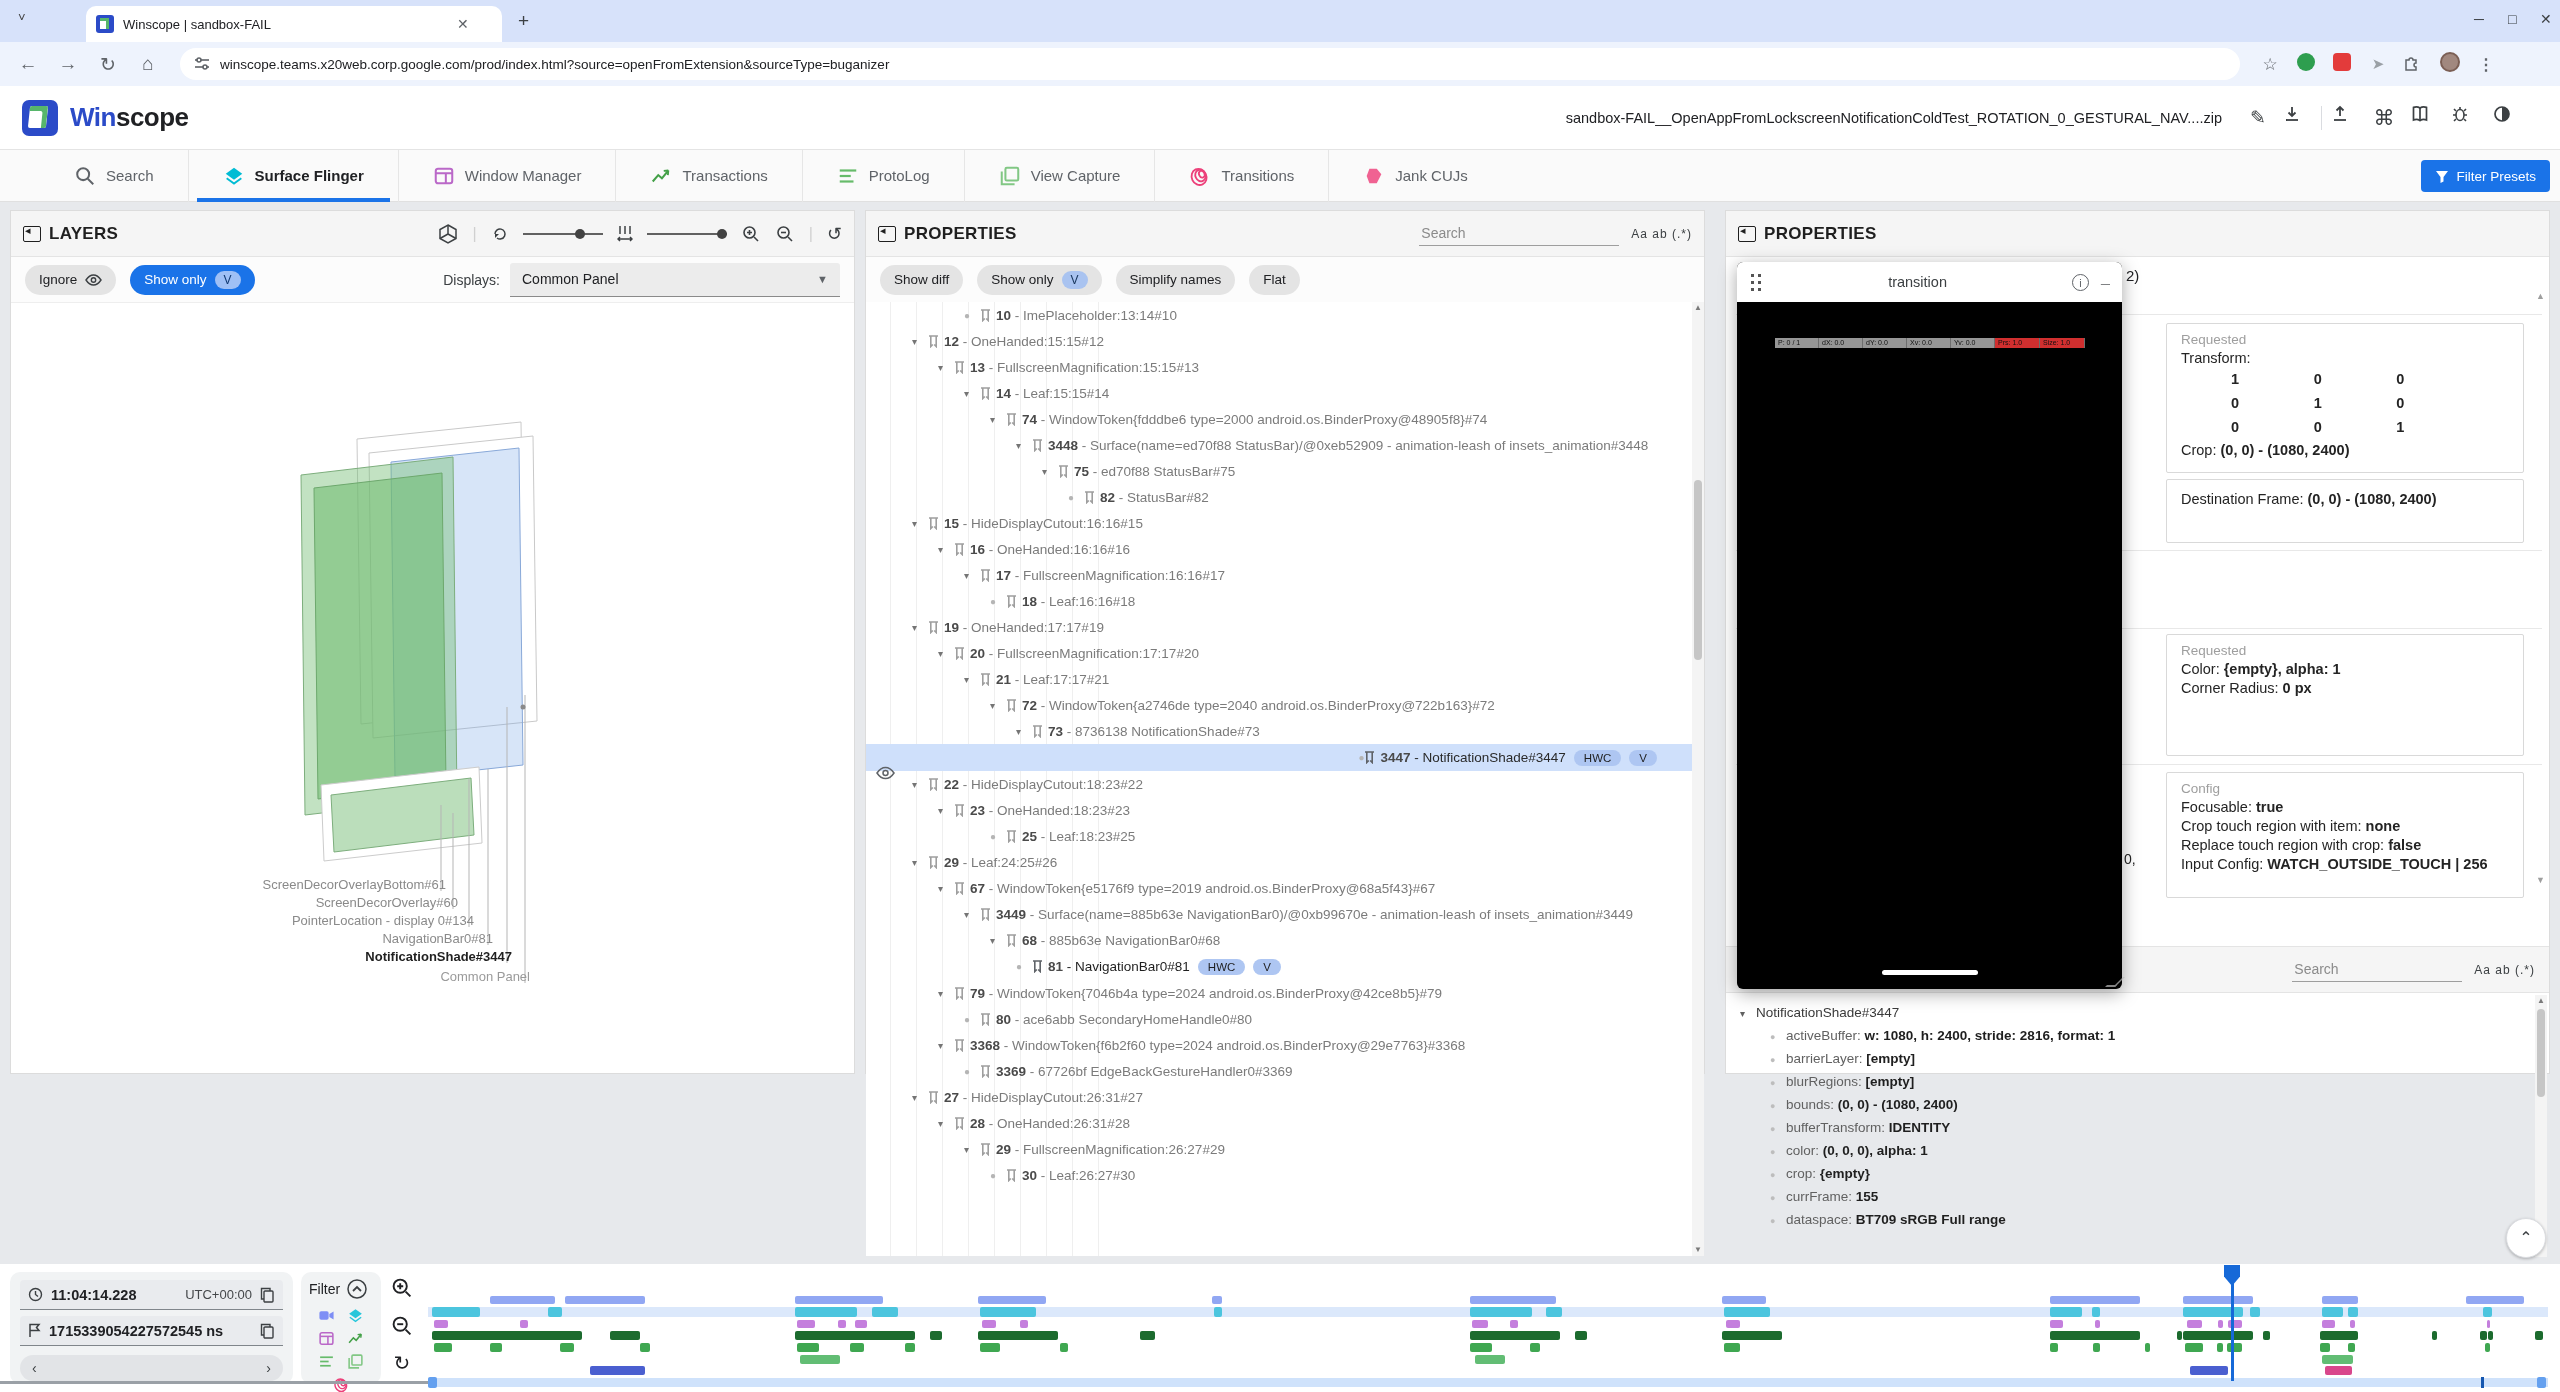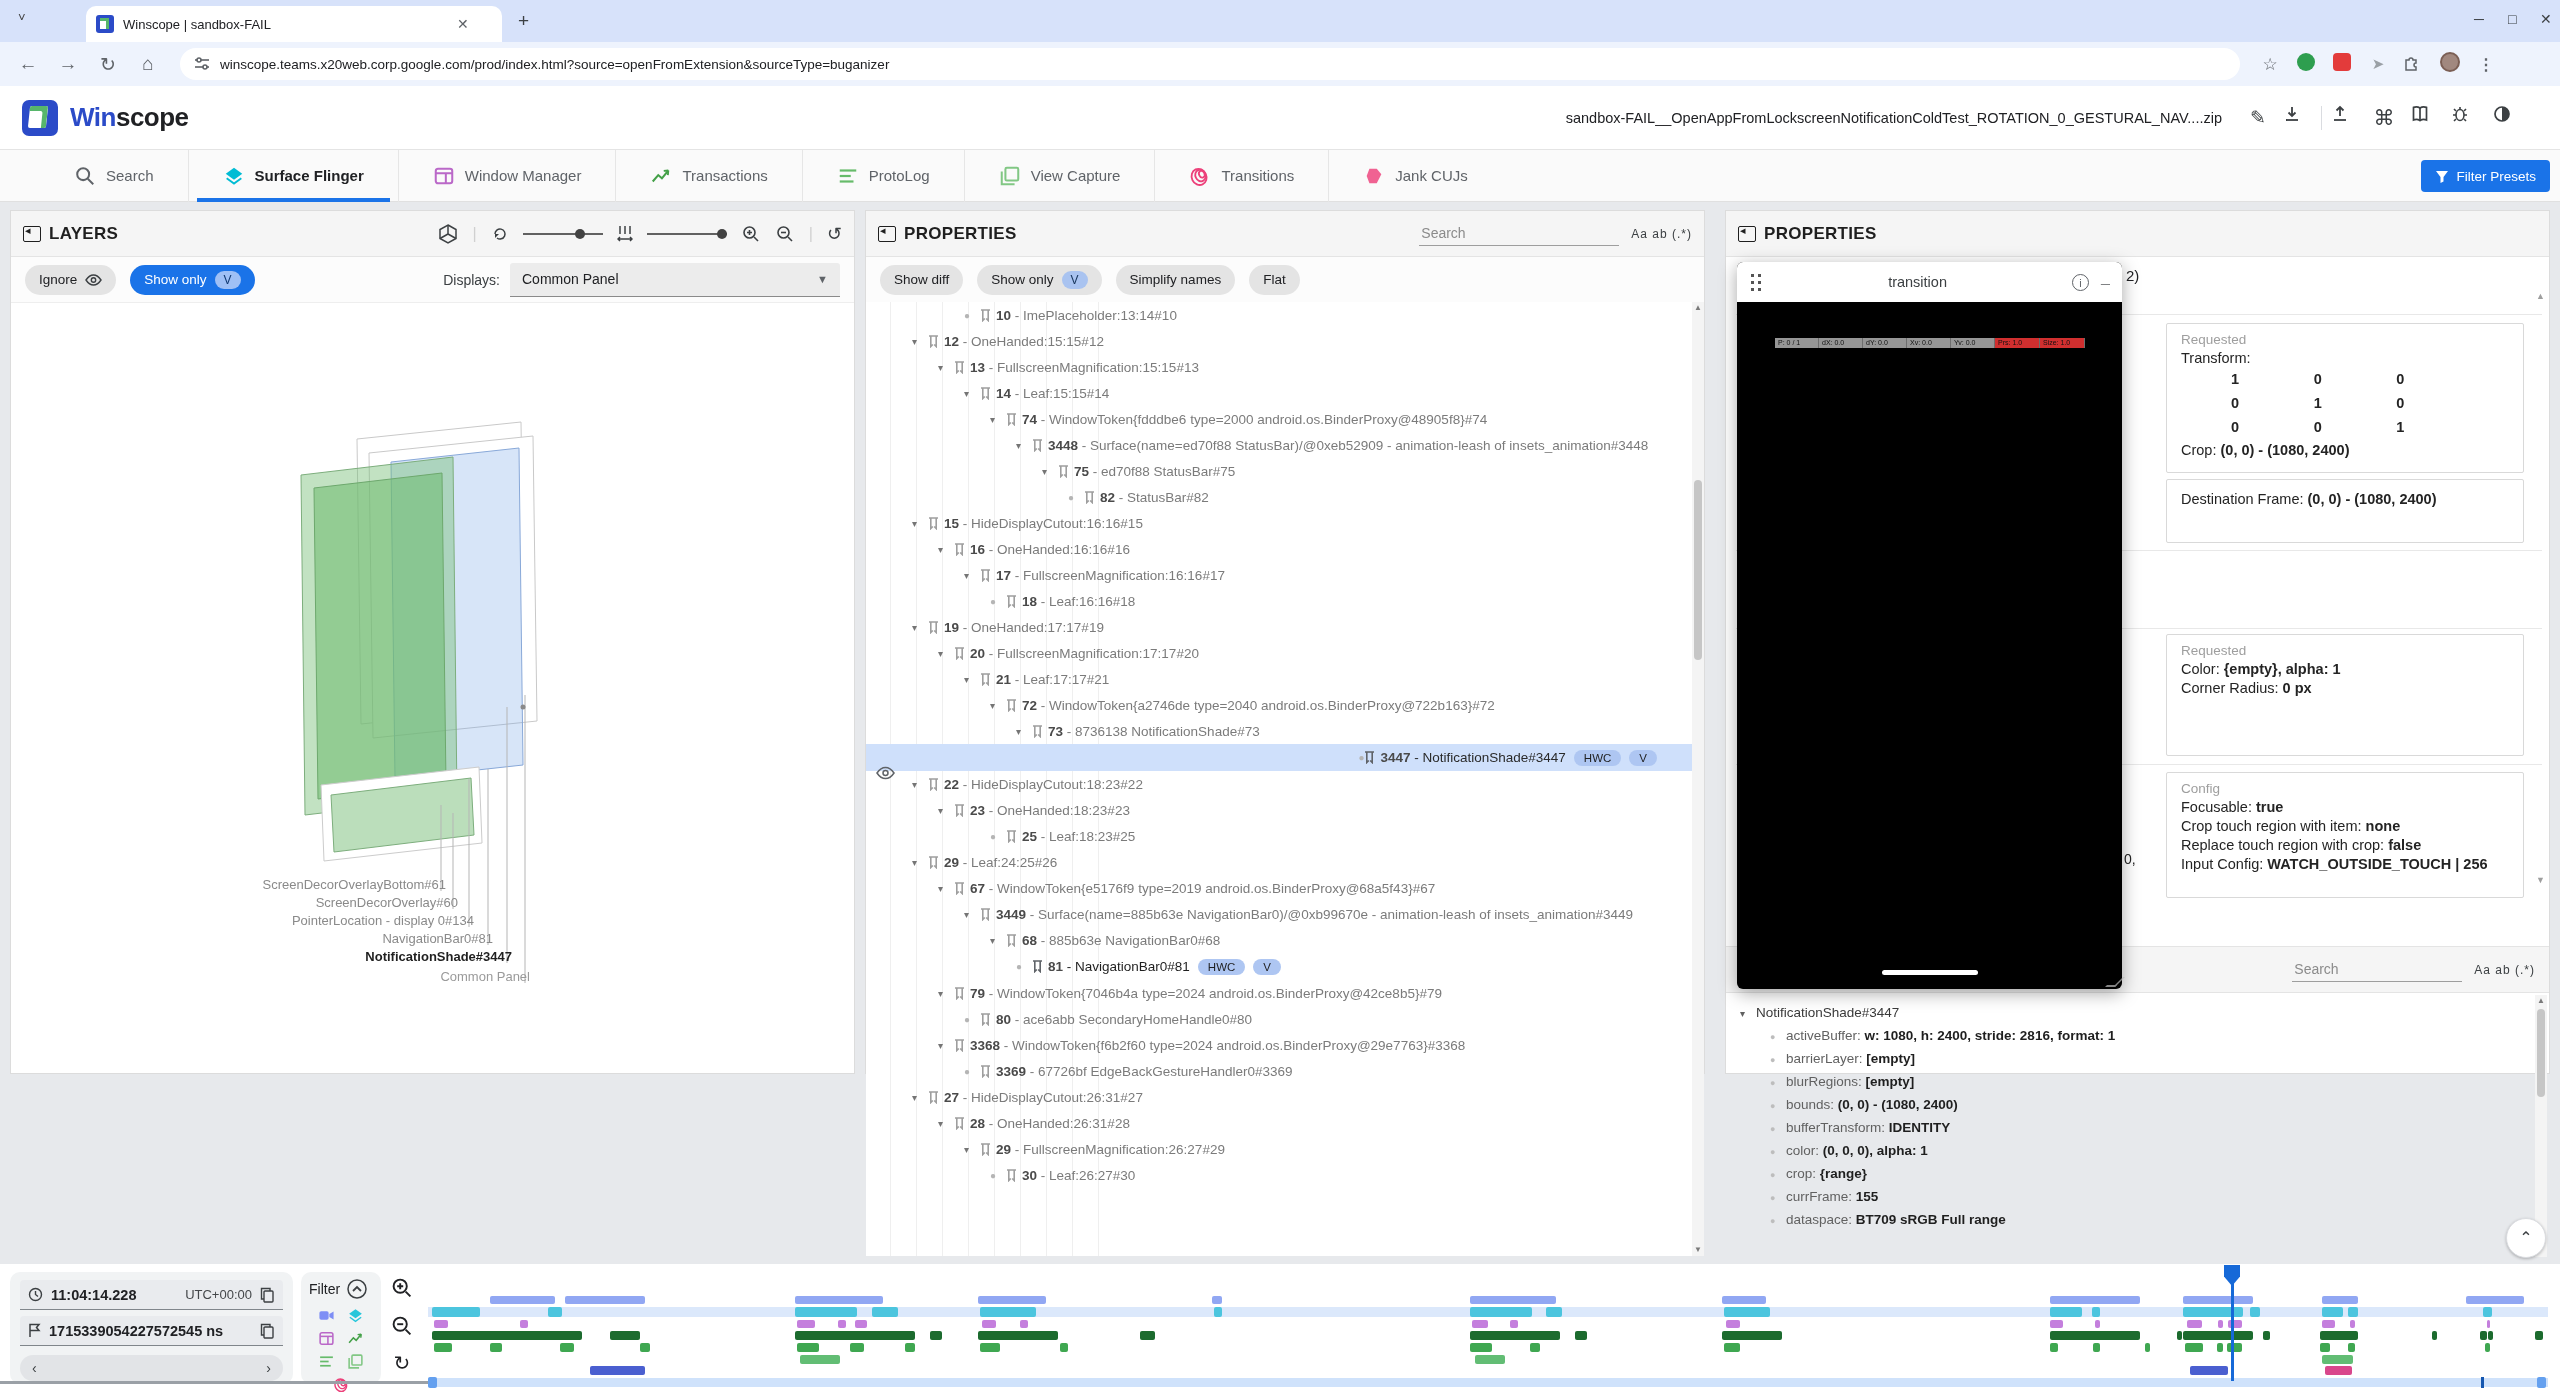--- a/index.html
+++ b/index.html
@@ -659,21 +659,21 @@
       <span class="matchics">Aa  ab  (.*)</span>
     </div>
     <div class="abs" id="ptree" style="left:14px;top:790px;width:780px;height:256px;overflow:hidden;">
         <div class="ptrow" style="color:#3a3a3a;"><span class="tw" style="color:#616161;font-size:10px;display:inline-block;width:16px;">▾</span>NotificationShade#3447</div>
         <div class="ptrow" style="padding-left:30px;"><span style="color:#bdbdbd;font-size:9px;display:inline-block;width:16px;">●</span>activeBuffer: <b>w: 1080, h: 2400, stride: 2816, format: 1</b></div>
         <div class="ptrow" style="padding-left:30px;"><span style="color:#bdbdbd;font-size:9px;display:inline-block;width:16px;">●</span>barrierLayer: <b>[empty]</b></div>
         <div class="ptrow" style="padding-left:30px;"><span style="color:#bdbdbd;font-size:9px;display:inline-block;width:16px;">●</span>blurRegions: <b>[empty]</b></div>
         <div class="ptrow" style="padding-left:30px;"><span style="color:#bdbdbd;font-size:9px;display:inline-block;width:16px;">●</span>bounds: <b>(0, 0) - (1080, 2400)</b></div>
         <div class="ptrow" style="padding-left:30px;"><span style="color:#bdbdbd;font-size:9px;display:inline-block;width:16px;">●</span>bufferTransform: <b>IDENTITY</b></div>
         <div class="ptrow" style="padding-left:30px;"><span style="color:#bdbdbd;font-size:9px;display:inline-block;width:16px;">●</span>color: <b>(0, 0, 0), alpha: 1</b></div>
-        <div class="ptrow" style="padding-left:30px;"><span style="color:#bdbdbd;font-size:9px;display:inline-block;width:16px;">●</span>crop: <b>{range}</b></div>
+        <div class="ptrow" style="padding-left:30px;"><span style="color:#bdbdbd;font-size:9px;display:inline-block;width:16px;">●</span>crop: <b>{empty}</b></div>
         <div class="ptrow" style="padding-left:30px;"><span style="color:#bdbdbd;font-size:9px;display:inline-block;width:16px;">●</span>currFrame: <b>155</b></div>
         <div class="ptrow" style="padding-left:30px;"><span style="color:#bdbdbd;font-size:9px;display:inline-block;width:16px;">●</span>dataspace: <b>BT709 sRGB Full range</b></div>
       </div>
 
     <div class="abs sbar" style="right:2px;top:784px;width:12px;height:262px;">
       <div style="text-align:center;color:#7a7a7a;font-size:8px;line-height:12px;">▲</div>
       <div class="sthumb" style="position:absolute;left:2px;top:14px;width:8px;height:88px;"></div>
     </div>
   </div>
 

